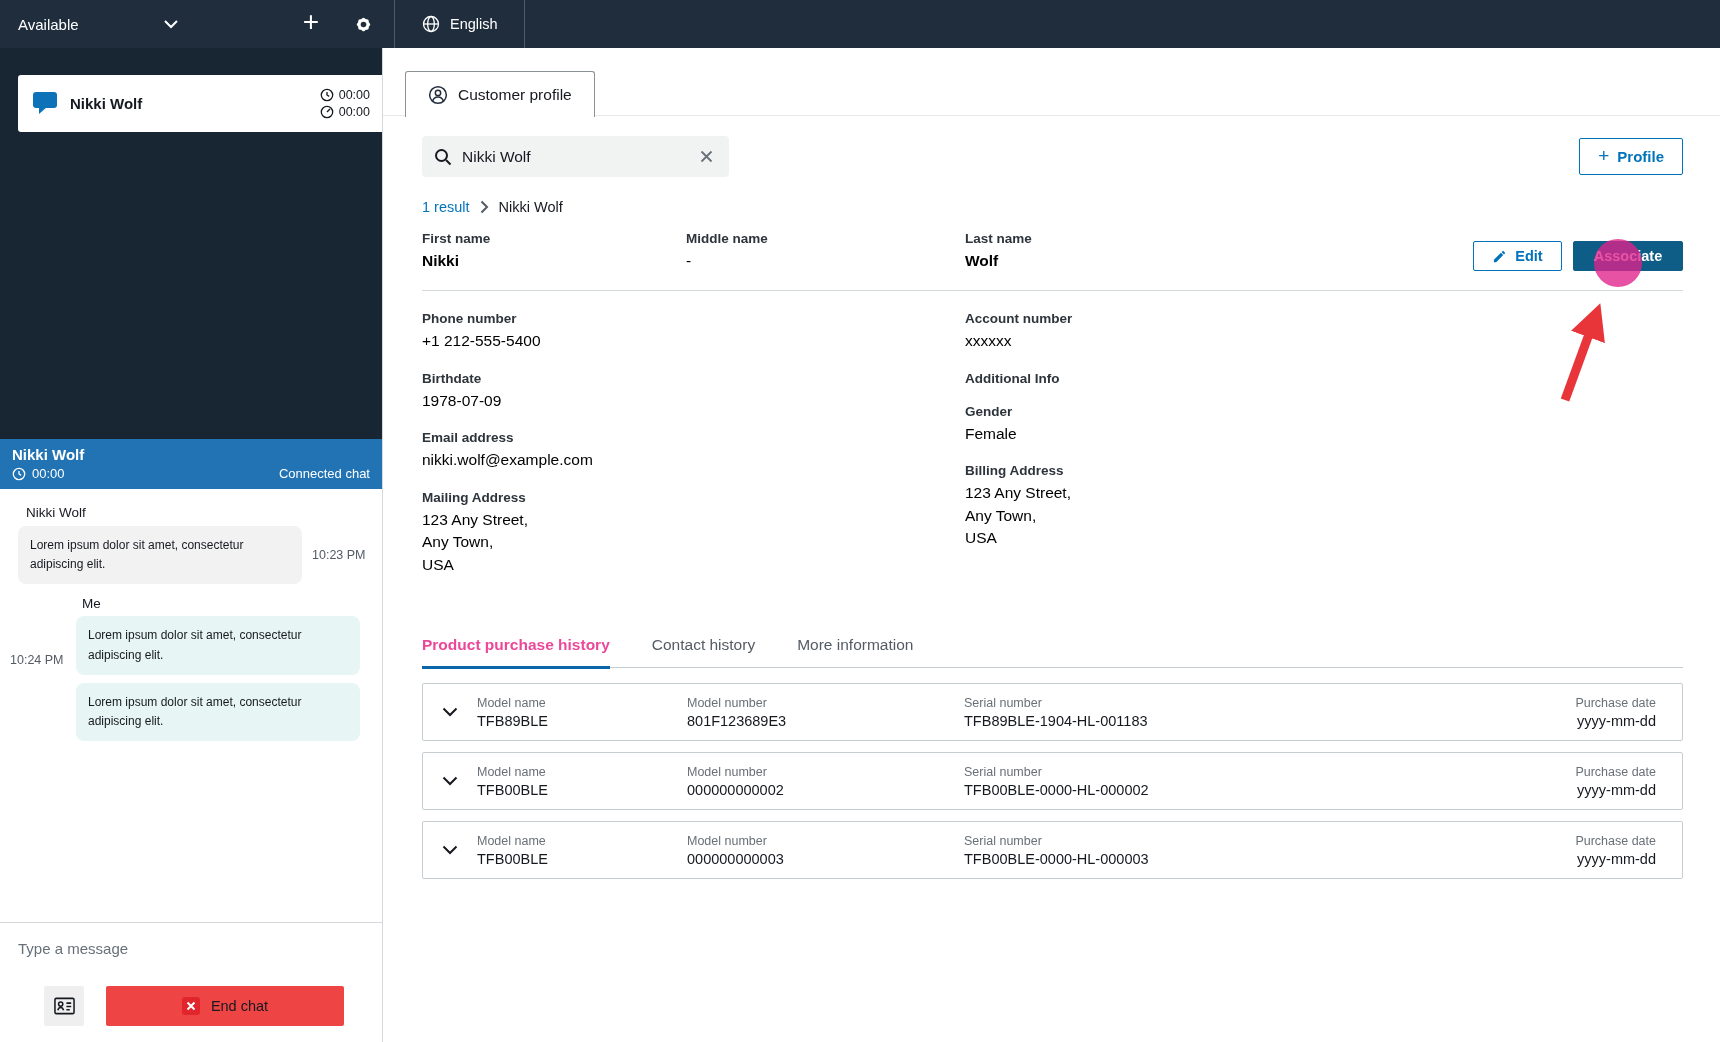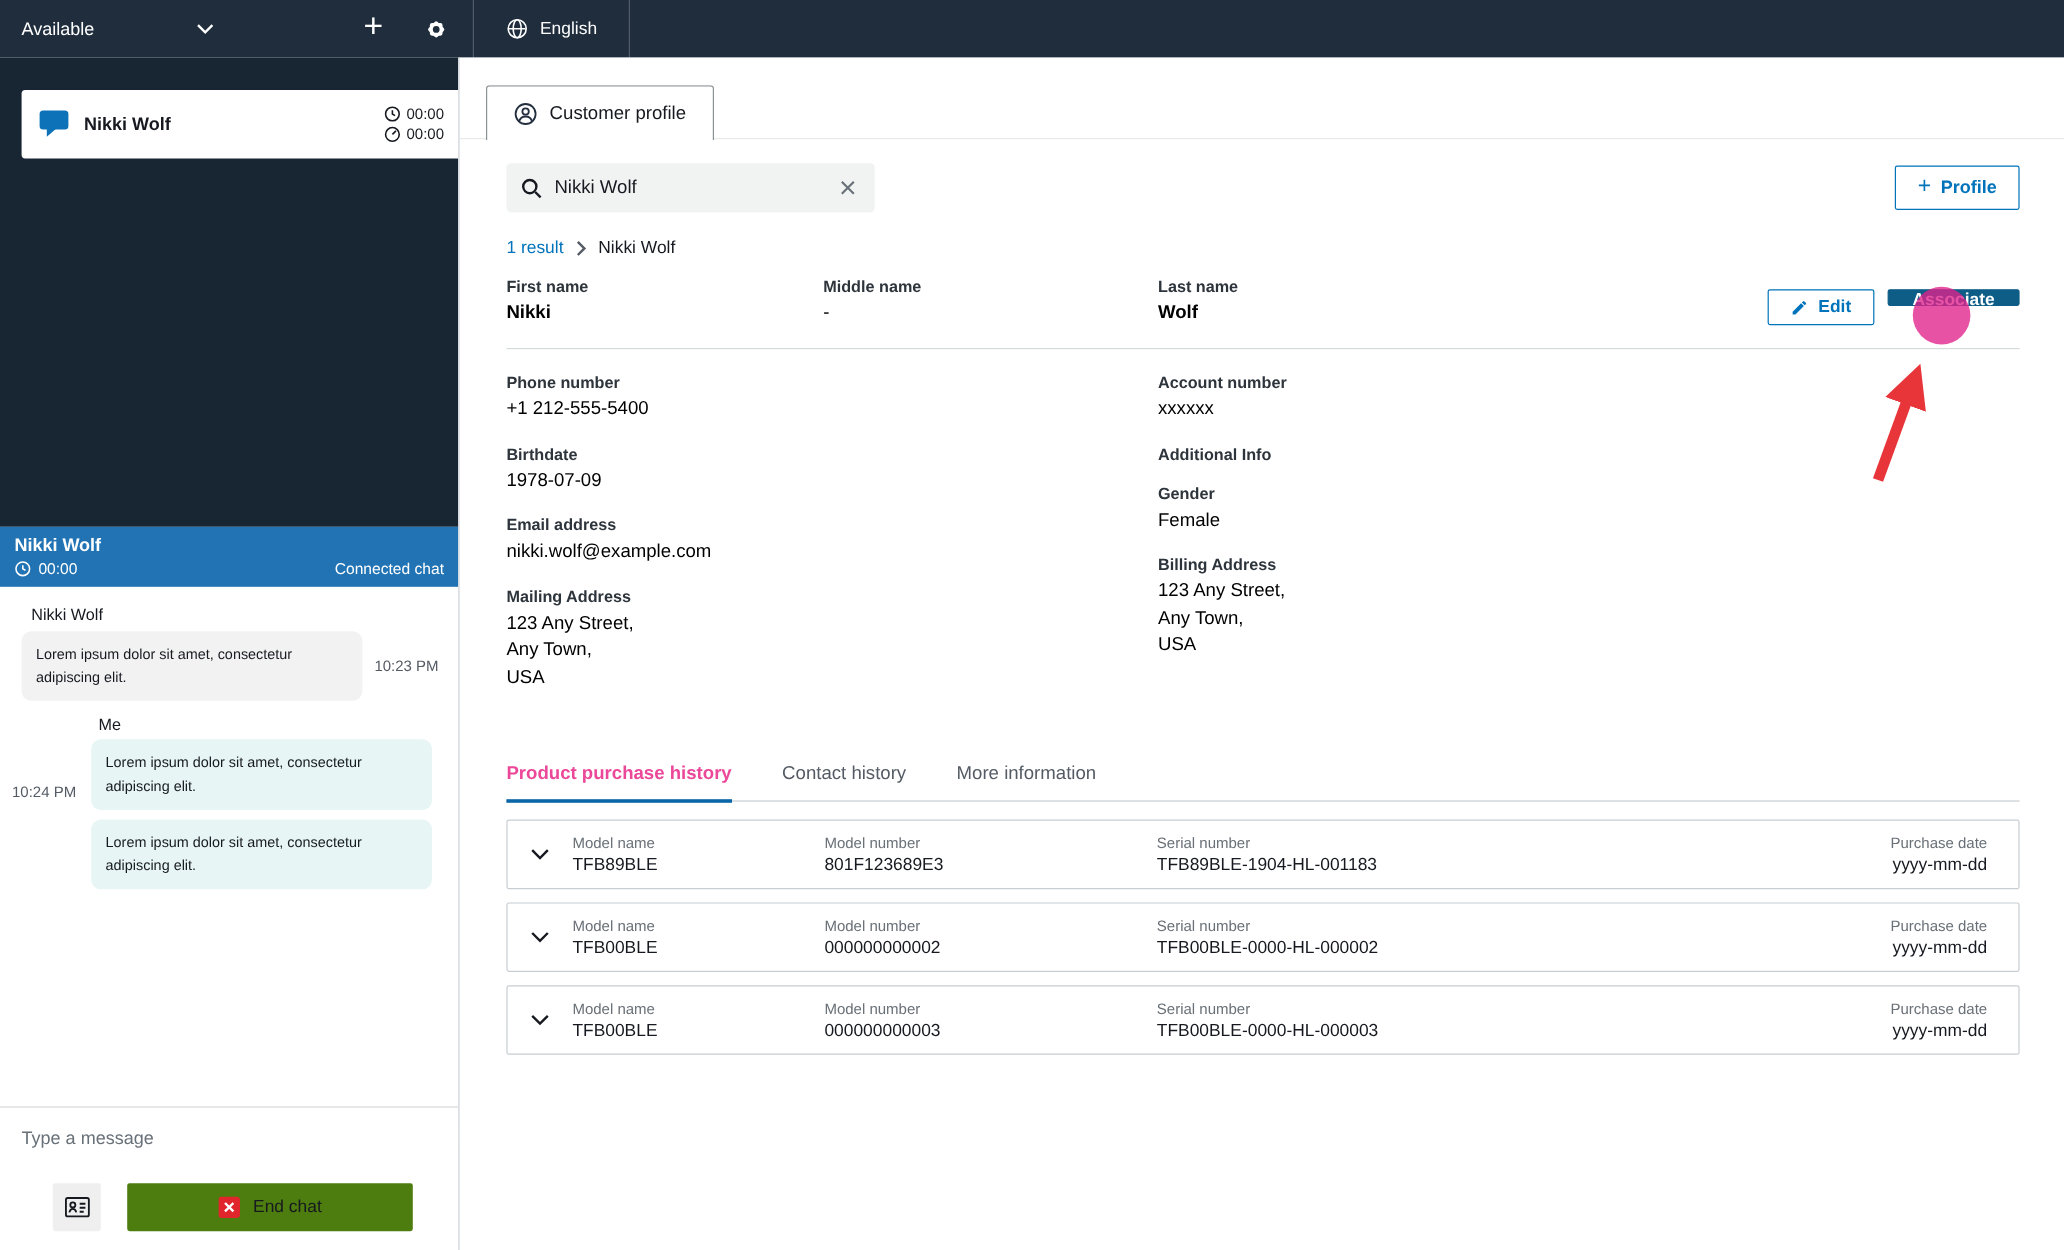--- a/index.html
+++ b/index.html
@@ -51,21 +51,21 @@
   .msg-time.left { width:66px; margin-left:10px; margin-right:0; margin-bottom:8px; flex:none; }
 
   .composer { height:52px; border-top:1px solid #d6d9db; display:flex; align-items:center; }
   .composer input { border:none; outline:none; width:100%; font-size:15px; padding:0 18px;
     font-family:"Liberation Sans", sans-serif; color:#16191f; }
   .composer input::placeholder { color:#687078; }
 
   .controls { height:68px; display:flex; align-items:flex-start; padding:12px 0 0 44px; gap:22px; }
   .ctl-icon-btn { width:40px; height:40px; background:#efefef; border:none; border-radius:2px; cursor:pointer;
     display:flex; align-items:center; justify-content:center; }
-  .end-chat { width:238px; height:40px; background:#4d7c0f; border:none; border-radius:2px; cursor:pointer;
+  .end-chat { width:238px; height:40px; background:#ef4444; border:none; border-radius:2px; cursor:pointer;
     display:flex; align-items:center; justify-content:center; gap:11px; font-size:14.5px; color:#16191f;
     font-family:"Liberation Sans", sans-serif; }
 
   
   .main { flex:1; background:#fff; position:relative; border-left:1px solid #d2d8dc; min-width:0; }
   .tabstrip { margin-top:22px; padding-left:22px; height:46px; border-bottom:1px solid #e8eaea; display:flex; }
   .tab { display:inline-flex; align-items:center; gap:10px; padding:0 22px; height:46px; background:#fff;
     border:1px solid #8a9296; border-bottom:none; border-radius:3px 3px 0 0; font-size:15.5px; cursor:pointer;
     position:relative; top:1px;text-align:center; }
   .content { padding:0 37px 0 39px; }
@@ -84,21 +84,21 @@
   .breadcrumb { margin-top:22px; display:flex; align-items:center; gap:10px; font-size:14.5px; }
   .breadcrumb a { color:#0073bb; text-decoration:none; cursor:pointer; }
 
   .identity { margin-top:16px; display:flex; position:relative; }
   .id-col.c1 { width:264px; } .id-col.c2 { width:279px; } .id-col.c3 { flex:1; }
   .f-label { font-size:13.5px; font-weight:700; color:#2c3publice; color:#2d343b; }
   .f-value { font-size:15.5px; color:#000000; margin-top:4px; white-space:pre-line; line-height:1.45; }
   .f-value.bold { font-weight:700; }
   .id-actions { position:absolute; right:0; top:10px; display:flex; gap:11px; }
   .edit-btn { width:89px; height:30px; font-size:14.5px;text-align:right; }
-  .assoc-btn { width:110px; height:14px; background:#0d5d87; color:#fff; border:1px solid #0d5d87; border-radius:2px;
+  .assoc-btn { width:110px; height:30px; background:#0d5d87; color:#fff; border:1px solid #0d5d87; border-radius:2px;
     font-size:14.5px; font-weight:600; cursor:pointer; font-family:"Liberation Sans", sans-serif; }
 
   .rule { border:none; border-top:1px solid #d5dbdb; margin-top:18px; }
 
   .details { margin-top:20px; display:grid; grid-template-columns:543px 1fr; }
   .field { margin-bottom:18px; }
 
   .ptabs { display:flex; border-bottom:1px solid #c7cdd1; margin-top:42px; }
   .ptab { margin-right:42px; padding-bottom:13px; font-size:15.5px; color:#545b64; cursor:pointer; }
   .ptab.active { color:#ec4899; font-weight:600; border-bottom:3px solid #0a66a8; margin-bottom:-2px; padding-bottom:11px; }

